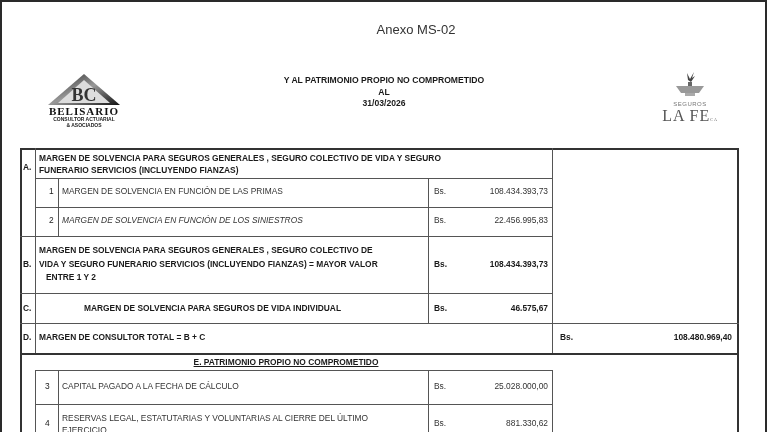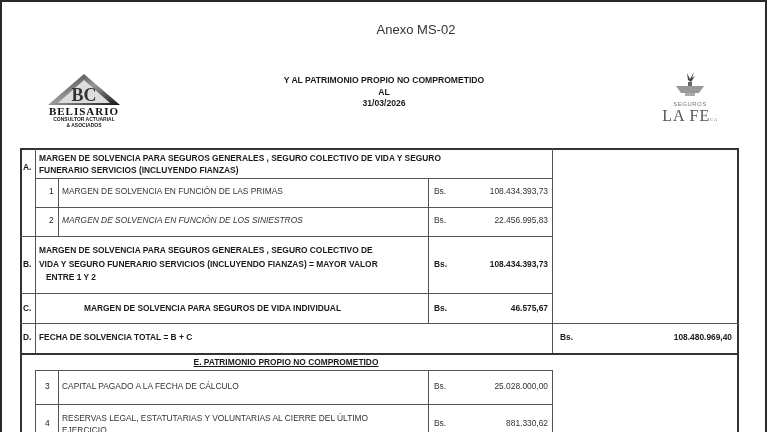--- a/index.html
+++ b/index.html
@@ -162,21 +162,21 @@
   <div>
     <div class="txt letter" style="left:3px;top:155px;">C.</div>
     <div class="txt bold" style="left:19px;top:155px;margin-left:45px;">MARGEN DE SOLVENCIA PARA SEGUROS DE VIDA INDIVIDUAL</div>
     <div class="txt bold" style="left:414px;top:155px;">Bs.</div>
     <div class="txt num bold" style="left:430px;width:98px;top:155px;">46.575,67</div>
   </div>
   <div class="line-h" style="left:0;top:175px;width:719px;"></div>
 
   <div>
     <div class="txt letter" style="left:3px;top:184px;">D.</div>
-    <div class="txt bold" style="left:19px;top:184px;">FECHA DE SOLVENCIA TOTAL = B + C</div>
+    <div class="txt bold" style="left:19px;top:184px;">MARGEN DE CONSULTOR TOTAL = B + C</div>
     <div class="txt bold" style="left:540px;top:184px;">Bs.</div>
     <div class="txt num bold" style="left:600px;width:112px;top:184px;">108.480.969,40</div>
   </div>
   <div class="line-v" style="left:532px;top:175px;height:31px;"></div>
   <div class="line-h thick" style="left:0;top:205px;width:719px;"></div>
 
   <div class="txt bold u" style="left:0;width:532px;text-align:center;top:209px;">E. PATRIMONIO PROPIO NO COMPROMETIDO</div>
 
   <div class="line-h" style="left:15px;top:222px;width:518px;"></div>
   <div class="line-v" style="left:15px;top:222px;height:62px;"></div>

